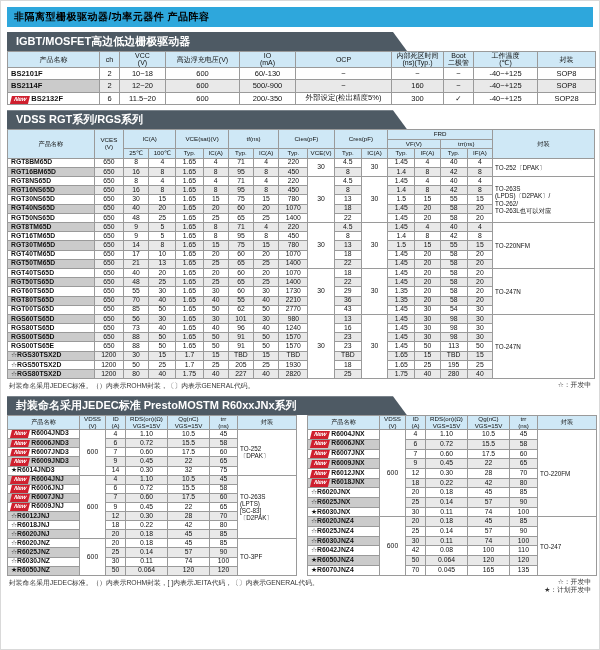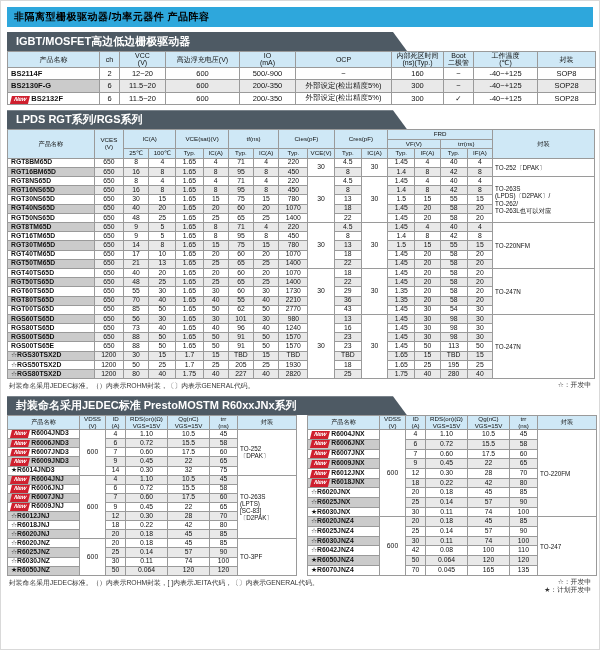--- a/index.html
+++ b/index.html
@@ -73,59 +73,59 @@
 (ns)(Typ.)</th>
         <th>Boot
 二极管</th>
         <th>工作温度
 (℃)</th>
         <th>封装</th>
       </tr>
     </thead>
   <tbody>
       <tr>
+        <td class="name">BS2101F</td>
+        <td>2</td>
+        <td>10~18</td>
+        <td>600</td>
+        <td>60/-130</td>
+        <td>−</td>
+        <td>−</td>
+        <td>−</td>
+        <td>-40~+125</td>
+        <td>SOP8</td>
+      </tr>
+      <tr>
         <td class="name">BS2114F</td>
         <td>2</td>
         <td>12~20</td>
         <td>600</td>
         <td>500/-900</td>
         <td>−</td>
         <td>160</td>
         <td>−</td>
         <td>-40~+125</td>
         <td>SOP8</td>
       </tr>
       <tr>
-        <td class="name">BS2130F-G</td>
-        <td>6</td>
-        <td>11.5~20</td>
-        <td>600</td>
-        <td>200/-350</td>
-        <td>外部设定(检出精度5%)</td>
-        <td>300</td>
-        <td>−</td>
-        <td>-40~+125</td>
-        <td>SOP28</td>
-      </tr>
-      <tr>
         <td class="name"><span class="badge">New</span>BS2132F</td>
         <td>6</td>
         <td>11.5~20</td>
         <td>600</td>
         <td>200/-350</td>
         <td>外部设定(检出精度5%)</td>
         <td>300</td>
         <td>✓</td>
         <td>-40~+125</td>
         <td>SOP28</td>
       </tr>
     </tbody>
 </table>
 
-<div class="banner">LPDS RGT系列/RGS系列</div>
+<div class="banner">VDSS RGT系列/RGS系列</div>
 <table class="t2">
   <colgroup>
     <col style="width:86px">
       <col style="width:29px">
       <col style="width:25px">
       <col style="width:27px">
     <col style="width:27px">
       <col style="width:25px">
       <col style="width:25px">
       <col style="width:25px">

